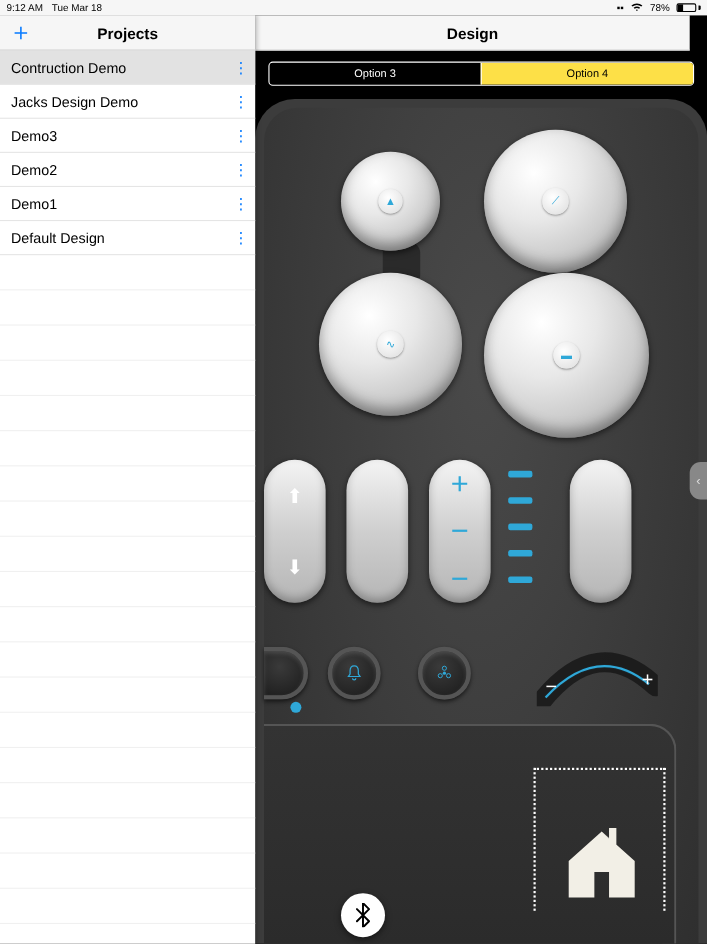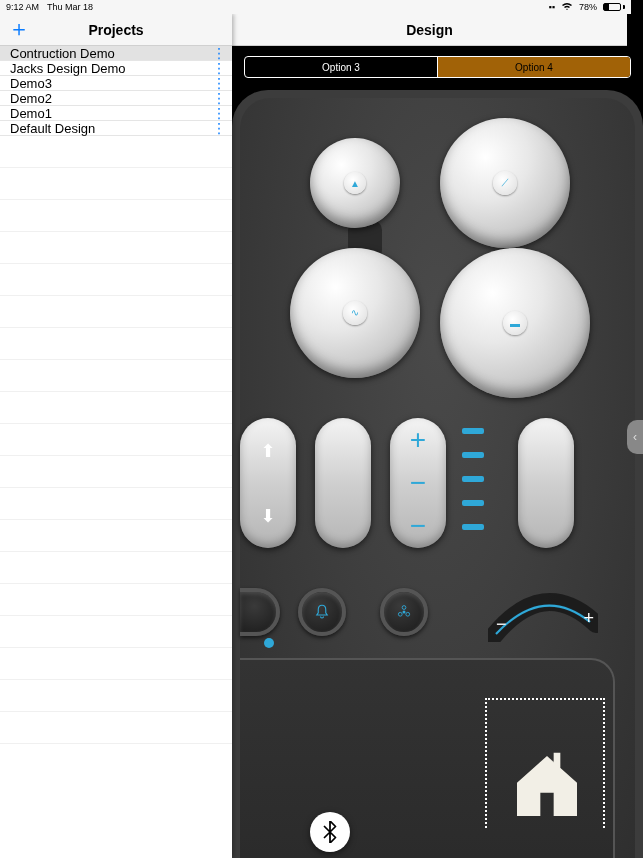--- a/index.html
+++ b/index.html
@@ -1,46 +1,46 @@
 <!DOCTYPE html>
 <html><head>
 <meta charset="utf-8">
 <style>
   * { box-sizing: border-box; margin: 0; padding: 0; }
   html, body { width: 643px; height: 858px; overflow: hidden; font-family: -apple-system, Helvetica, Arial, sans-serif; background: #000; }
 
   
-  .status-bar { position: absolute; top: 0; left: 0; right: 12px; height: 14px; display: flex; align-items: center; justify-content: space-between; padding: 0 6px; font-size: 9px; color: #000; background: #f6f6f6; z-index: 50; }
+  .status-bar { position: absolute; top: 0; left: 0; right: 0; height: 14px; display: flex; align-items: center; justify-content: space-between; padding: 0 6px; font-size: 9px; color: #000; background: #f6f6f6; z-index: 50; }
   .status-left { display: flex; gap: 8px; }
   .status-right { display: flex; gap: 6px; align-items: center; }
   .battery { display: inline-flex; align-items: center; gap: 2px; }
   .battery-body { width: 18px; height: 8px; border: 1px solid #000; border-radius: 2px; position: relative; }
   .battery-fill { position: absolute; left: 0; top: 0; bottom: 0; width: 29%; background: #000; }
   .battery-cap { width: 2px; height: 4px; background: #000; border-radius: 0 1px 1px 0; }
 
   
   .sidebar { position: absolute; left: 0; top: 14px; width: 232px; bottom: 0; background: #fff; z-index: 40; box-shadow: 2px 0 4px rgba(0,0,0,.25); }
   .sidebar-header { height: 32px; display: flex; align-items: center; justify-content: center; position: relative; background: #f6f6f6; border-bottom: 1px solid #d0d0d0; }
   .add-btn { position: absolute; left: 8px; top: 4px; font-size: 22px; color: #0a7cff; line-height: 1; }
   .sidebar-title { font-weight: 600; font-size: 14px; color: #000; }
   .project-list { }
-  .project-row { height: 15px; display: flex; align-items: center; padding: 0 8px 0 10px; border-bottom: 1px solid #e5e5e5; font-size: 13px; color: #000; justify-content: space-between; }
+  .project-row { height: 31px; display: flex; align-items: center; padding: 0 8px 0 10px; border-bottom: 1px solid #e5e5e5; font-size: 13px; color: #000; justify-content: space-between; }
   .project-row.selected { background: #e2e2e2; }
   .dots { color: #0a7cff; font-size: 14px; line-height: 1; letter-spacing: -2px; }
   .empty-row { height: 32px; border-bottom: 1px solid #f0f0f0; }
 
   
   .main-header { position: absolute; left: 232px; right: 16px; top: 14px; height: 32px; background: #f6f6f6; border-bottom: 1px solid #d0d0d0; display: flex; align-items: center; justify-content: center; font-size: 14px; font-weight: 600; z-index: 30; }
 
   
   .canvas { position: absolute; left: 232px; right: 0; top: 46px; bottom: 0; background: #000; padding-left: 32px; }
   .seg-row { position: absolute; top: 10px; left: 12px; right: 12px; height: 22px; display: flex; border: 1px solid #fff; border-radius: 4px; overflow: hidden; }
   .seg { flex: 1; display: flex; align-items: center; justify-content: center; font-size: 10px; color: #fff; border-left: 1px solid #fff; }
   .seg:first-child { border-left: none; }
-  .seg.active { background: #a16207; color: #000; }
+  .seg.active { background: #fde047; color: #000; }
 
   .device { position: absolute; top: 44px; left: 0; right: 0; bottom: 0; background: #3c3c3c; border-radius: 36px 36px 0 0; overflow: hidden; }
   .device-inner { position: absolute; inset: 8px 8px 0 8px; background: radial-gradient(ellipse at 50% 30%, #4a4a4a 0%, #3a3a3a 60%, #2f2f2f 100%); border-radius: 30px 30px 0 0; }
 
   
   .knob { position: absolute; border-radius: 50%; background: radial-gradient(circle at 35% 30%, #fff 0%, #e8e8e8 35%, #cfcfcf 60%, #9c9c9c 100%); box-shadow: inset 0 -6px 12px rgba(0,0,0,.35), 0 2px 6px rgba(0,0,0,.6); display: flex; align-items: center; justify-content: center; }
   .knob-inner { width: 24%; height: 24%; border-radius: 50%; background: radial-gradient(circle at 40% 35%, #fff, #ddd); box-shadow: 0 1px 2px rgba(0,0,0,.4); display:flex;align-items:center;justify-content:center;font-size:10px;color:#2fa8d8; }
 
   .k1 { left: 70px; top: 40px; width: 90px; height: 90px; }
   .k2 { left: 200px; top: 20px; width: 130px; height: 130px; }
@@ -82,21 +82,21 @@
 
   
   .grabber { position: absolute; right: 0; top: 420px; width: 16px; height: 34px; background: #888; border-radius: 10px 0 0 10px; display:flex;align-items:center;justify-content:center;color:#ddd;font-size:12px;z-index:60; }
 </style>
 </head>
 <body>
 
 <div class="status-bar">
   <div class="status-left">
     <span>9:12 AM</span>
-    <span>Thu Mar 18</span>
+    <span>Tue Mar 18</span>
   </div>
   <div class="status-right">
     <span>▪▪</span>
     <span>
       <svg width="12" height="9" viewBox="0 0 12 9">
           <path d="M6 8 L7 7 A2 2 0 0 0 5 7 Z M3 5 A5 5 0 0 1 9 5 L8 6 A3.5 3.5 0 0 0 4 6 Z M1 3 A8 8 0 0 1 11 3 L10 4 A6.5 6.5 0 0 0 2 4 Z" fill="#000"></path>
         </svg>
     </span>
     <span>78%</span>
     <span class="battery">

